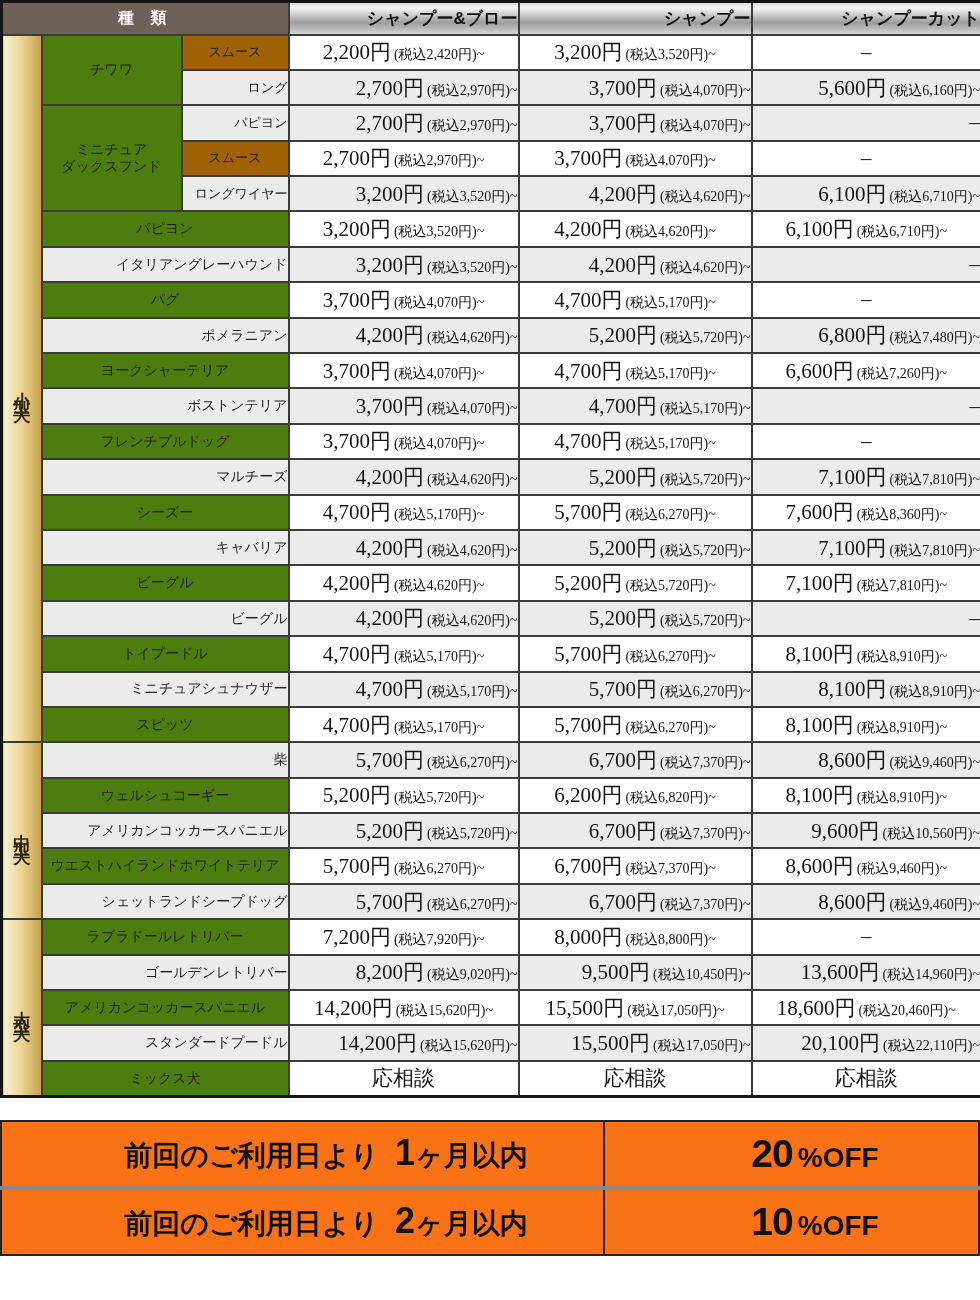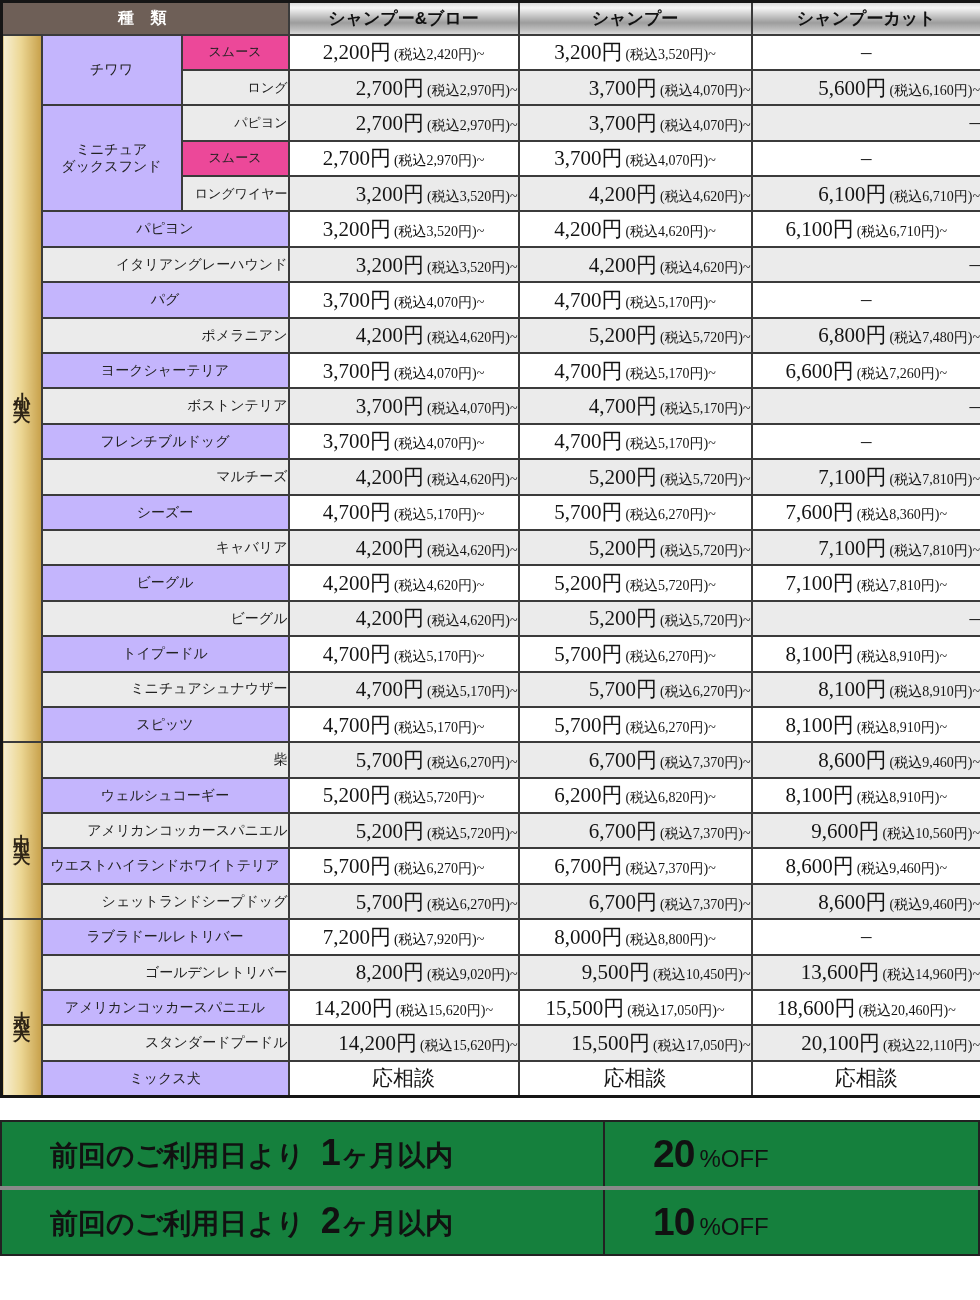--- a/index.html
+++ b/index.html
@@ -7,50 +7,50 @@
   .page{width:804px;height:1300px;box-sizing:border-box;}
 
   
   table.price{border-collapse:collapse;width:980px;table-layout:fixed;border:3px solid #151515;}
   table.price td,table.price th{border:2px solid #3b3b3b;padding:0;box-sizing:border-box;}
   table.price thead tr{height:33px;}
   table.price tbody tr{height:35.4px;}
 
   th.type-h{background:#6e5f57;color:#ffffff;font-size:16px;font-weight:bold;letter-spacing:6px;border-color:#55483f;}
   th.svc-h{background:linear-gradient(180deg,#dedede 0%,#f6f6f6 14%,#9c9c9c 62%,#bdbdbd 84%,#dcdcdc 100%);
-           color:#111;font-size:17px;font-weight:bold;border-left:3px solid #f2f2f2;border-bottom:2px solid #111;}
+           color:#111;font-size:17px;font-weight:bold;border-left:3px solid #f2f2f2;border-bottom:2px solid #111;text-align:right;}
 
   td.group-cell{background:linear-gradient(90deg,#f7efd2 0%,#ecd795 45%,#c7a04a 100%);
                 vertical-align:middle;text-align:center;}
   .vtext{writing-mode:vertical-rl;text-orientation:upright;margin:0 auto;font-weight:bold;
          font-size:17px;color:#2e2416;letter-spacing:7px;line-height:1;}
 
-  td.breed-cell{background:#c4b5fd;text-align:center;vertical-align:middle;font-size:14px;color:#222;}
+  td.breed-cell{background:#4d7c0f;text-align:center;vertical-align:middle;font-size:14px;color:#222;}
   td.breed-cell div{line-height:1.25;}
-  td.variant-cell{background:#ec4899;text-align:center;vertical-align:middle;font-size:13px;color:#222;}
+  td.variant-cell{background:#a16207;text-align:center;vertical-align:middle;font-size:13px;color:#222;}
   td.price-cell{background:#fff;text-align:center;vertical-align:middle;white-space:nowrap;}
   td.shaded{background:#ebebeb;text-align:right;}
 
   .p-main{font-family:"Liberation Serif",serif;font-size:21px;color:#141414;}
   .p-tax{font-family:"Liberation Serif",serif;font-size:14px;color:#141414;margin-left:3px;}
 
   
   .benefit{margin-top:22px;}
   .benefit-title{height:47px;background:#ddd6d0;display:flex;align-items:center;justify-content:center;
                  font-size:29px;font-weight:bold;color:#111;}
   table.benefit-table{border-collapse:collapse;width:980px;table-layout:fixed;border:2px solid #222;}
-  table.benefit-table td{border:2px solid #222;box-sizing:border-box;text-align:left;vertical-align:middle;background:#15803d;padding-left:48px;}
+  table.benefit-table td{border:2px solid #222;box-sizing:border-box;text-align:center;vertical-align:middle;background:#f97316;padding-left:48px;}
   table.benefit-table tr{height:67px;}
   table.benefit-table tr + tr td{border-top:4px solid #8a8a8a;}
   td.b-left{width:603px;}
   .b-cond{font-size:28px;font-weight:bold;color:#111;}
   .b-num{font-size:36px;font-weight:bold;color:#111;margin-left:16px;}
   .b-period{font-size:28px;font-weight:bold;color:#111;}
   .b-disc{font-size:39px;font-weight:bold;color:#111;letter-spacing:-1px;}
-  .b-unit{font-size:24px;font-weight:normal;color:#111;margin-left:5px;}
+  .b-unit{font-size:28px;font-weight:bold;color:#111;margin-left:5px;}
 </style>
 </head>
 <body>
 
 <div class="page">
 
   <table class="price">
     <colgroup>
       <col style="width:40px">
         <col style="width:140px">

